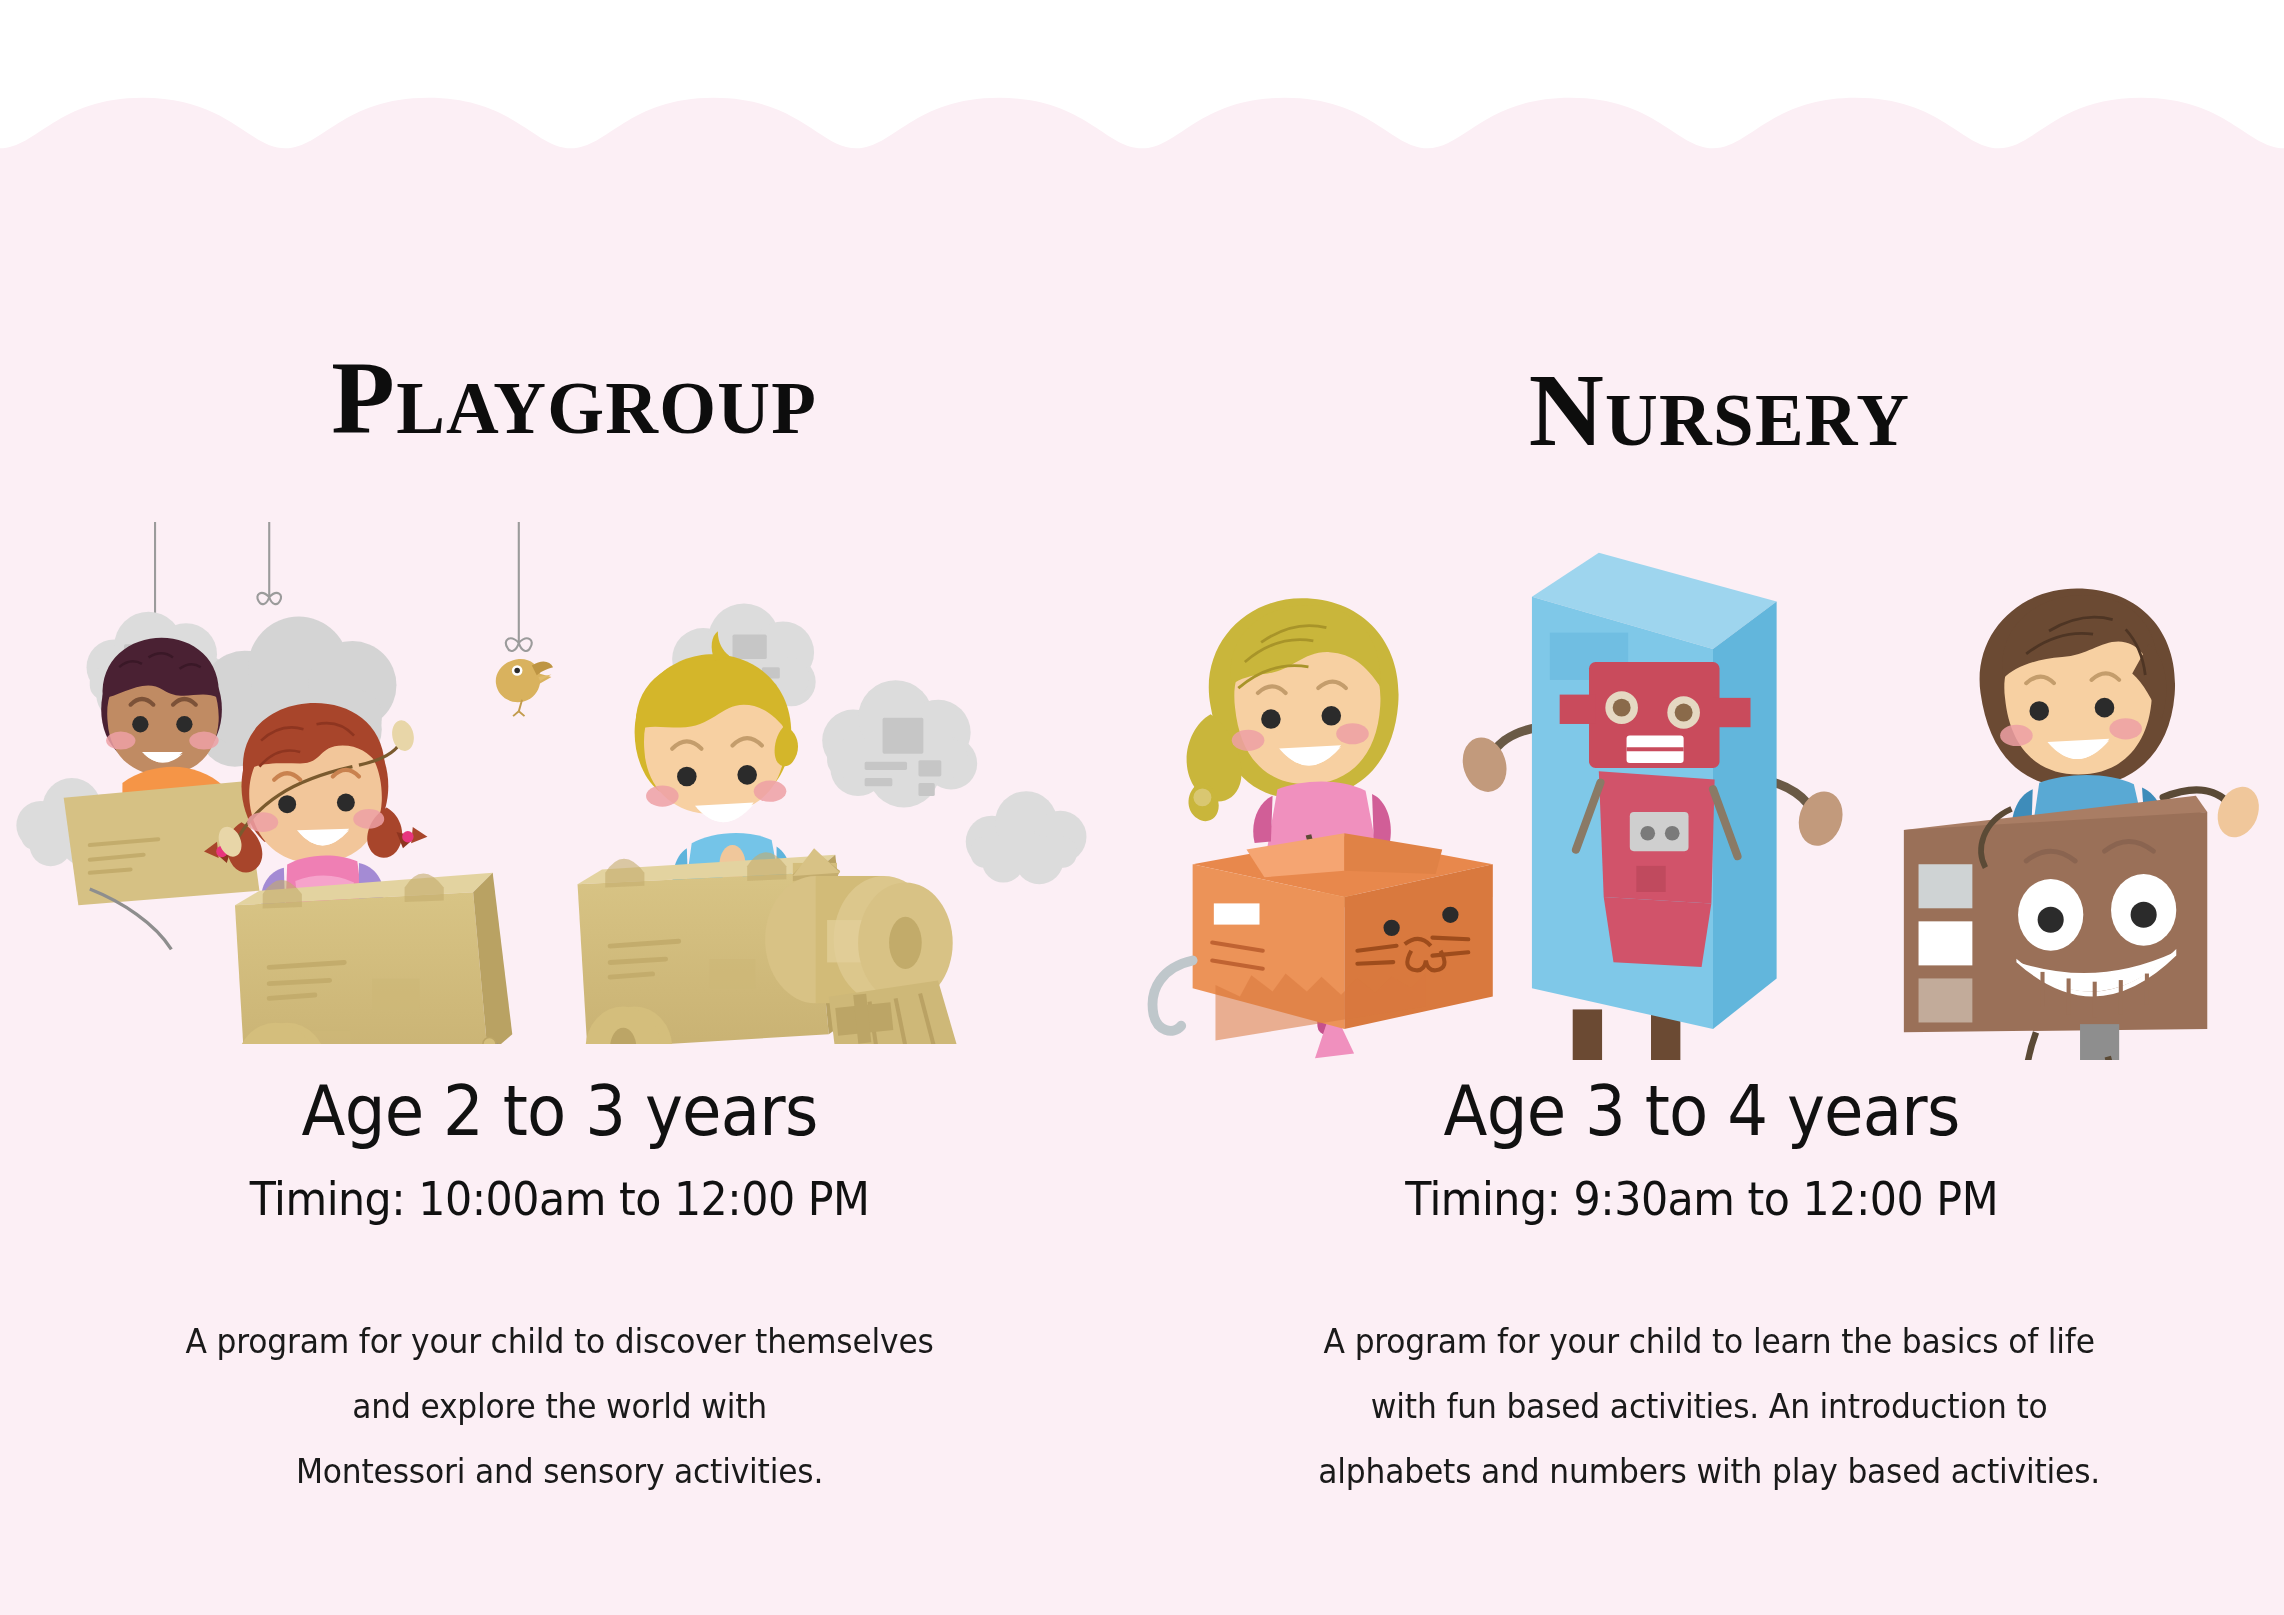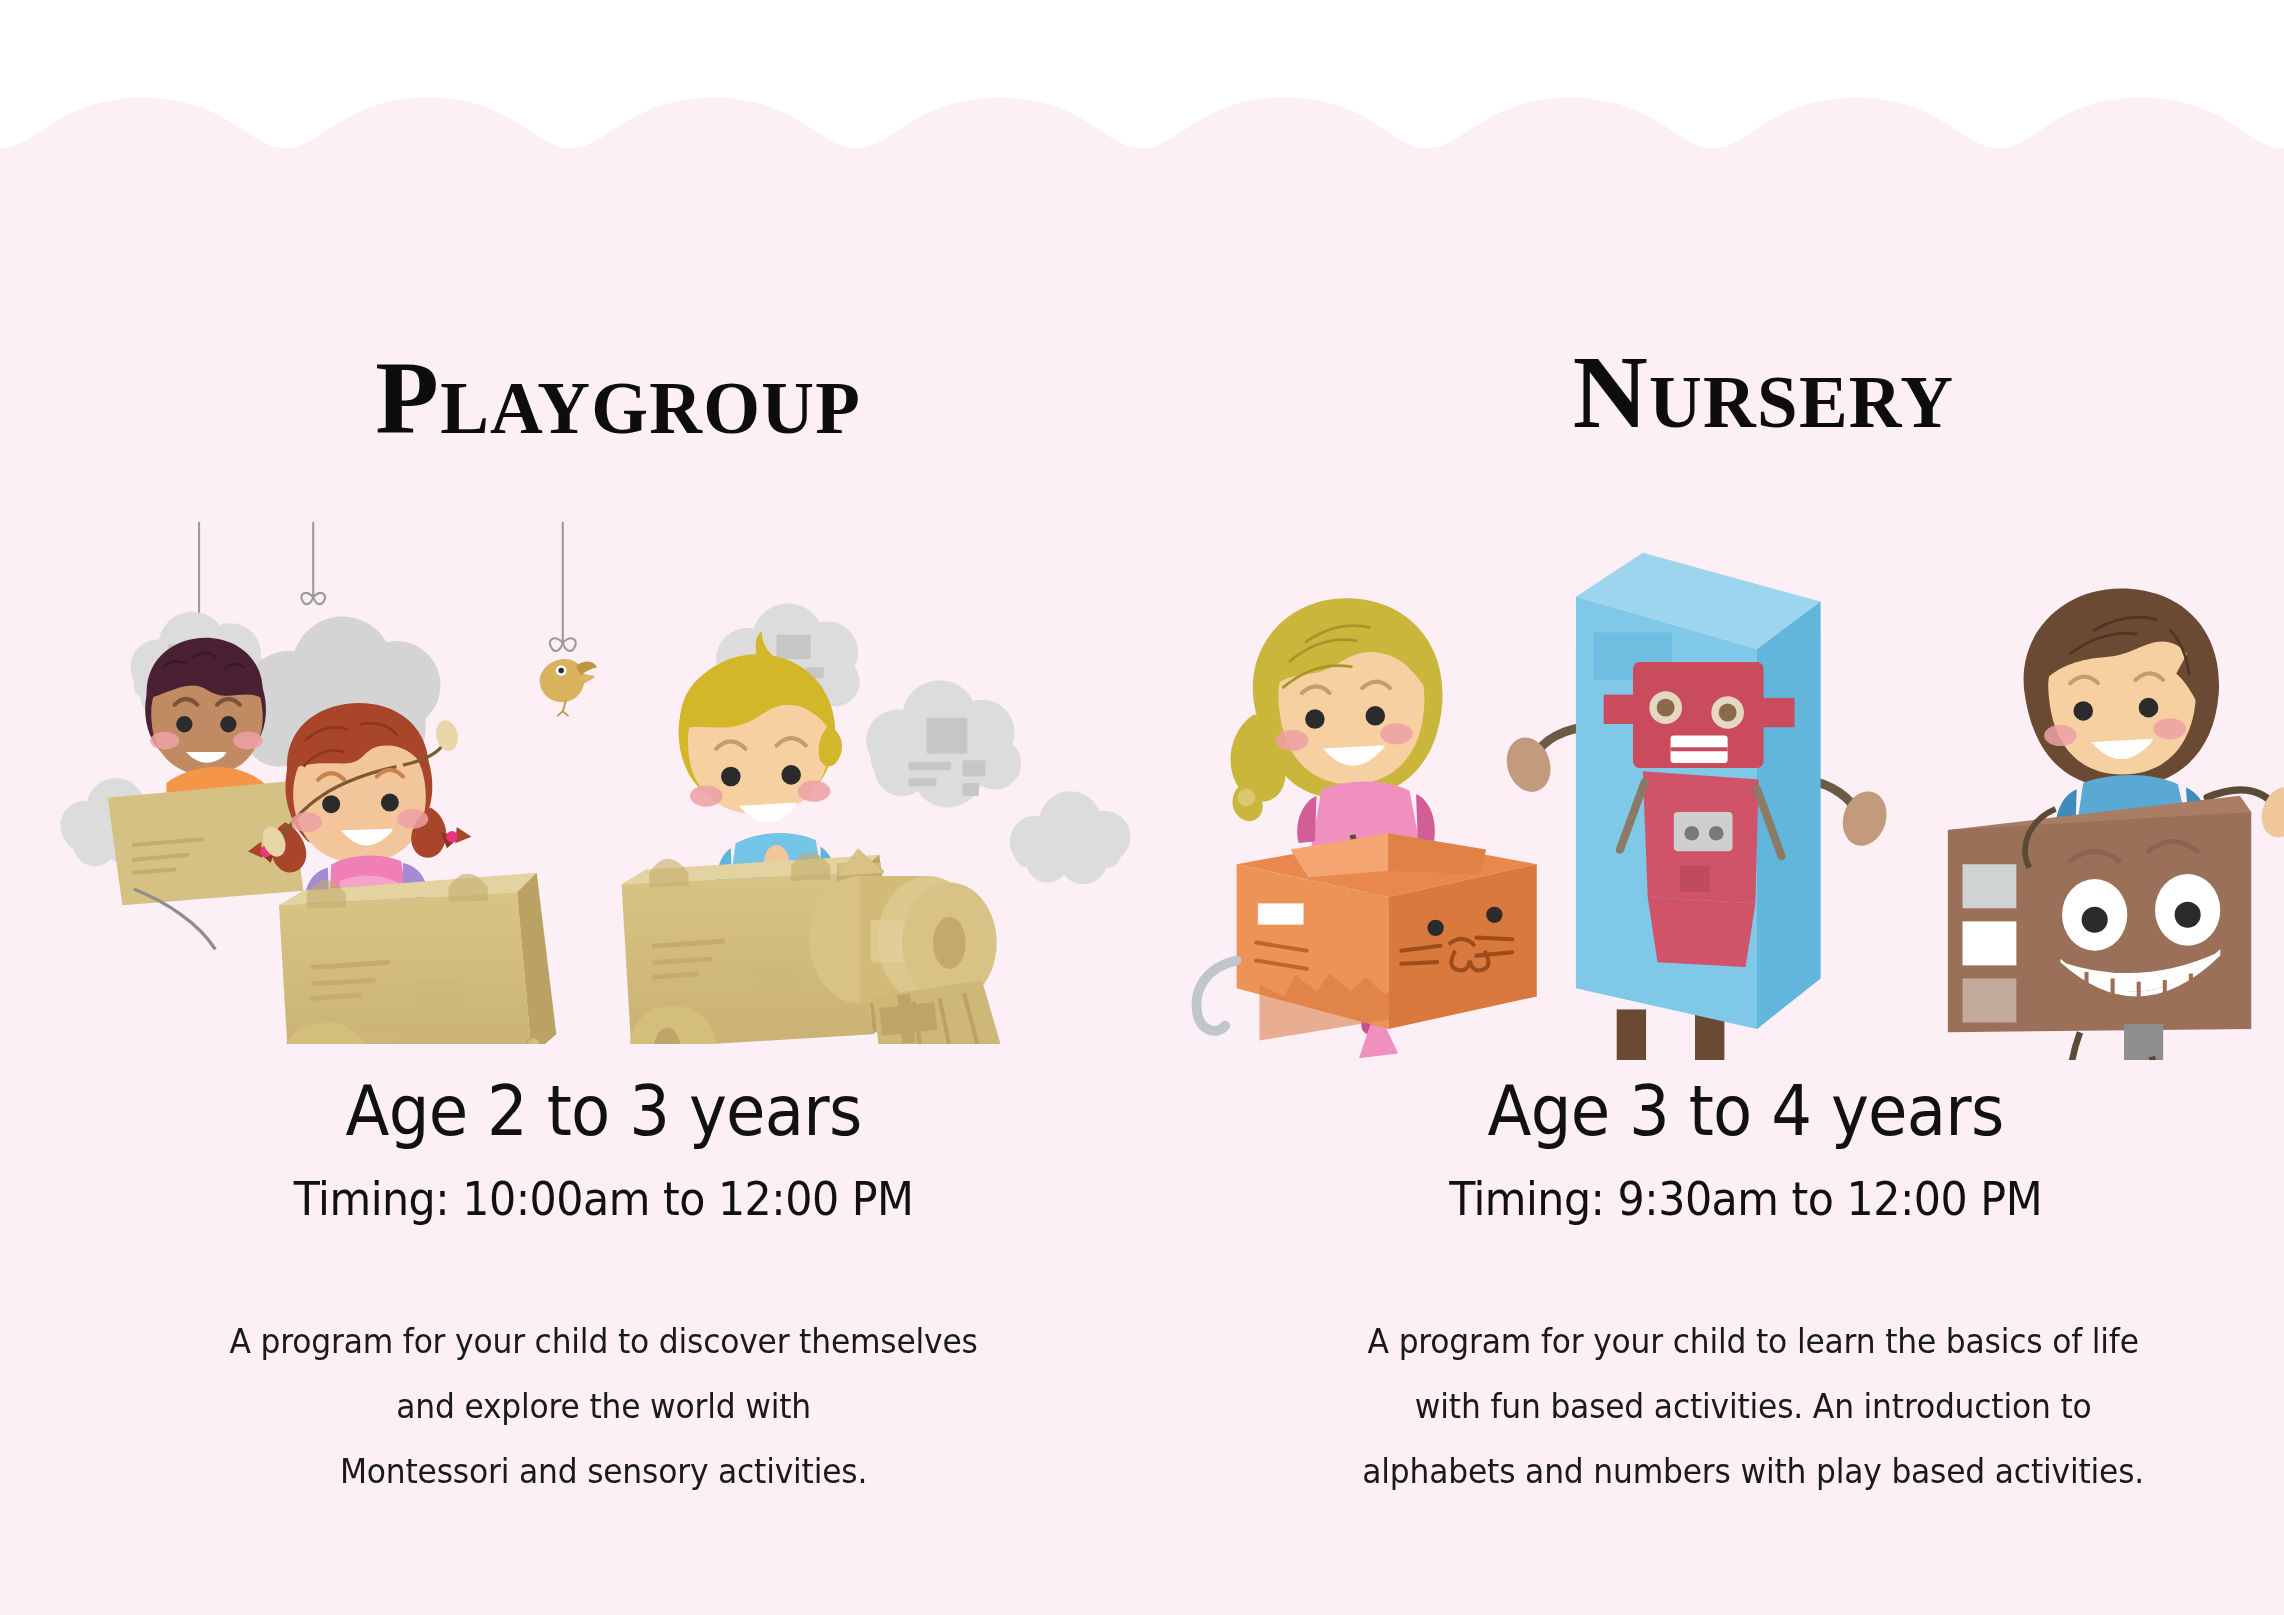--- a/index.html
+++ b/index.html
@@ -21,38 +21,37 @@
 
   
   #columns {
     position:absolute; top:0; left:0;
     width:2284px; height:1616px;
     display:flex;
   }
   .program-column {
     width:1142px; height:1557px;
     position:relative;
-    margin-left:44px;
   }
 
   
   .program-title {
     position:absolute;
     left:0; width:1142px;
     text-align:center;
     font-family:"Liberation Serif", serif;
     font-weight:700;
     color:#0d0d0d;
     font-variant:small-caps;
     letter-spacing:0.012em;
     line-height:1;
     white-space:nowrap;
   }
   #col-playgroup .program-title { top:346px; font-size:104px; padding-left:6.5px; }
-  #col-nursery   .program-title { top:340px; font-size:104px; padding-left:13px;text-align:center; }
+  #col-nursery   .program-title { top:358px; font-size:104px; padding-left:13px;text-align:center; }
 
   
   .illustration {
     position:absolute;
     left:0; width:1142px;
     height:522px;
   }
   #illo-playgroup { top:522px; }
   #illo-nursery   { top:538px; }
   .illustration svg { display:block; width:1142px; height:522px; }

